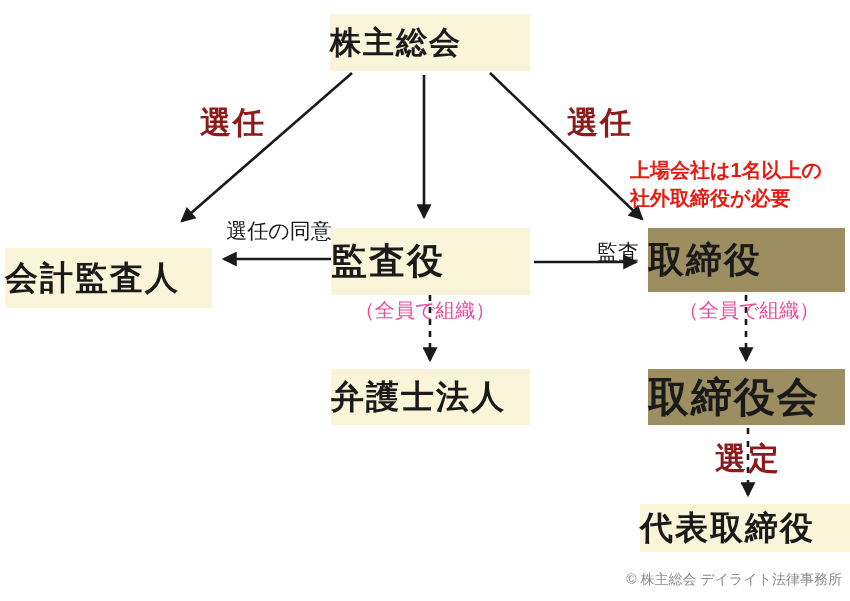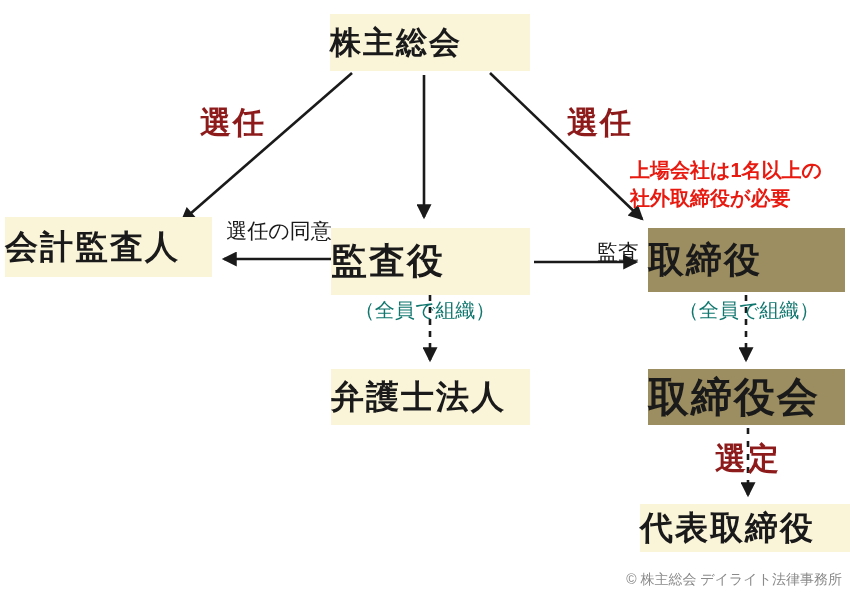--- a/index.html
+++ b/index.html
@@ -10,32 +10,32 @@
   }
   .node{
     position:absolute;display:flex;align-items:center;
     font-weight:bold;color:#1a1a1a;letter-spacing:2px;white-space:nowrap;
   }
   .cream{background:#faf5d9;}
   .khaki{background:#9c8e60;}
   .lbl{position:absolute;white-space:nowrap;transform:translateX(-50%);}
   .edge-red{color:#8e1b1b;font-weight:bold;font-size:31px;letter-spacing:2px;}
   .edge-black{color:#1a1a1a;font-size:21px;}
-  .organized{position:absolute;transform:translateX(-50%);color:#0f766e;font-size:20px;white-space:nowrap;}
+  .organized{position:absolute;transform:translateX(-50%);color:#ec4899;font-size:20px;white-space:nowrap;}
   .note{
     position:absolute;left:630px;top:156px;color:#e8190f;font-weight:bold;
     font-size:20px;line-height:1.4;white-space:nowrap;
   }
   .copyright{
     position:absolute;right:8px;top:571px;color:#8a8a8a;font-size:14px;white-space:nowrap;
   }
   svg.arrows{position:absolute;left:0;top:0;pointer-events:none;}
   
   .n-shareholders{left:330px;top:14px;width:200px;height:57px;font-size:31px;}
-  .n-acct-auditor{left:5px;top:217px;width:207px;height:60px;font-size:33px;}
+  .n-acct-auditor{left:5px;top:248px;width:207px;height:60px;font-size:33px;}
   .n-auditor{left:331px;top:228px;width:199px;height:67px;font-size:36px;}
   .n-director{left:648px;top:228px;width:197px;height:64px;font-size:36px;}
   .n-auditor-board{left:331px;top:369px;width:199px;height:56px;font-size:33px;}
   .n-director-board{left:648px;top:369px;width:197px;height:56px;font-size:41px;}
   .n-rep-director{left:640px;top:504px;width:210px;height:48px;font-size:33px;}
 </style>
 </head>
 <body>
 
 <div class="stage">

